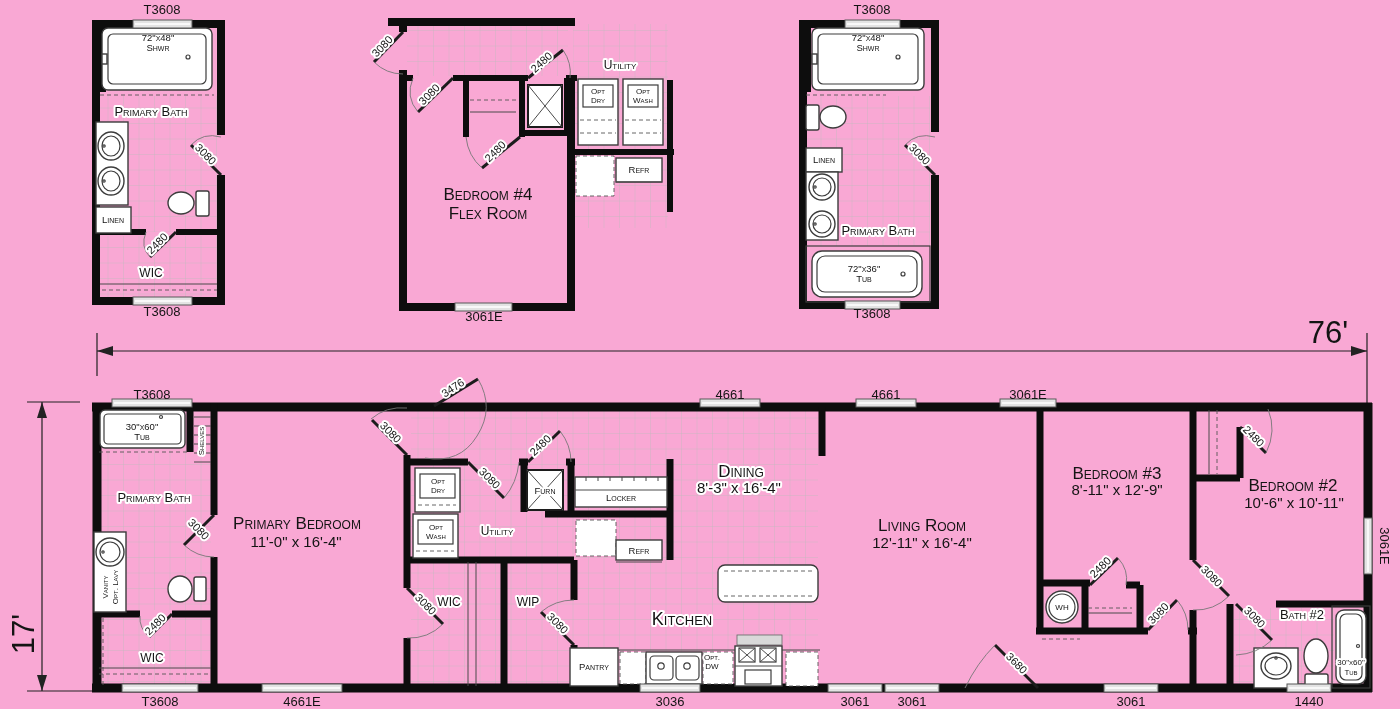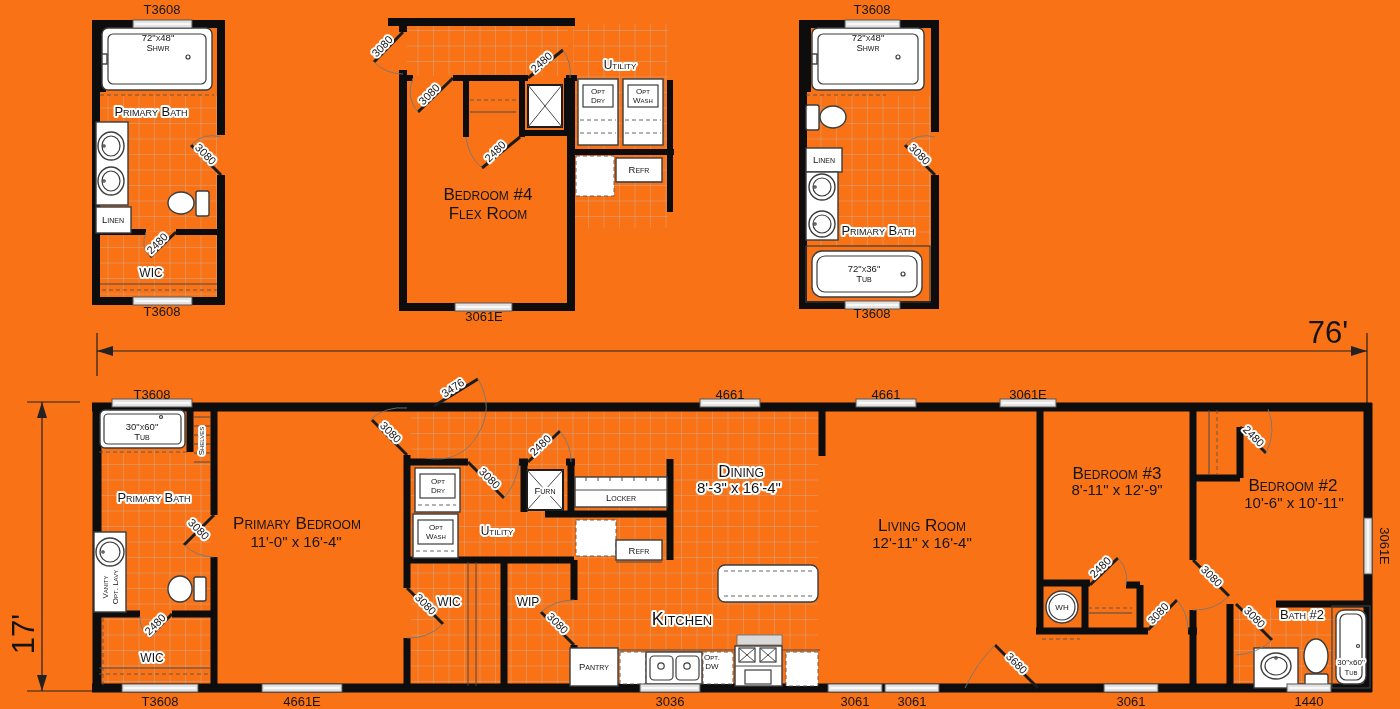--- a/index.html
+++ b/index.html
@@ -1,16 +1,16 @@
 <!DOCTYPE html>
 <html><head>
 <meta charset="utf-8">
 <style>
   html,body{margin:0;padding:0;background:#ffffff;}
-  #stage{position:relative;width:1400px;height:709px;background:#f97316;overflow:hidden;}
+  #stage{position:relative;width:1400px;height:709px;background:#f9a8d4;overflow:hidden;}
   svg text{font-family:"Liberation Sans",sans-serif;fill:#141414;}
   .sc{font-variant:small-caps;}
   .mid{text-anchor:middle;}
   .halo{paint-order:stroke;stroke:#ffffff;stroke-width:4px;stroke-linejoin:round;}
   .f8{font-size:8px;}  .f9{font-size:9.5px;}
   .f12{font-size:12px;} .f13{font-size:13px;} .f15{font-size:15px;}
   .f17{font-size:17px;} .f18{font-size:18px;} .f11{font-size:11px;}
   .f32{font-size:31px;}
   .w9{stroke:#0d0d0d;stroke-width:9;fill:none;}
   .w8{stroke:#0d0d0d;stroke-width:8;fill:none;}

